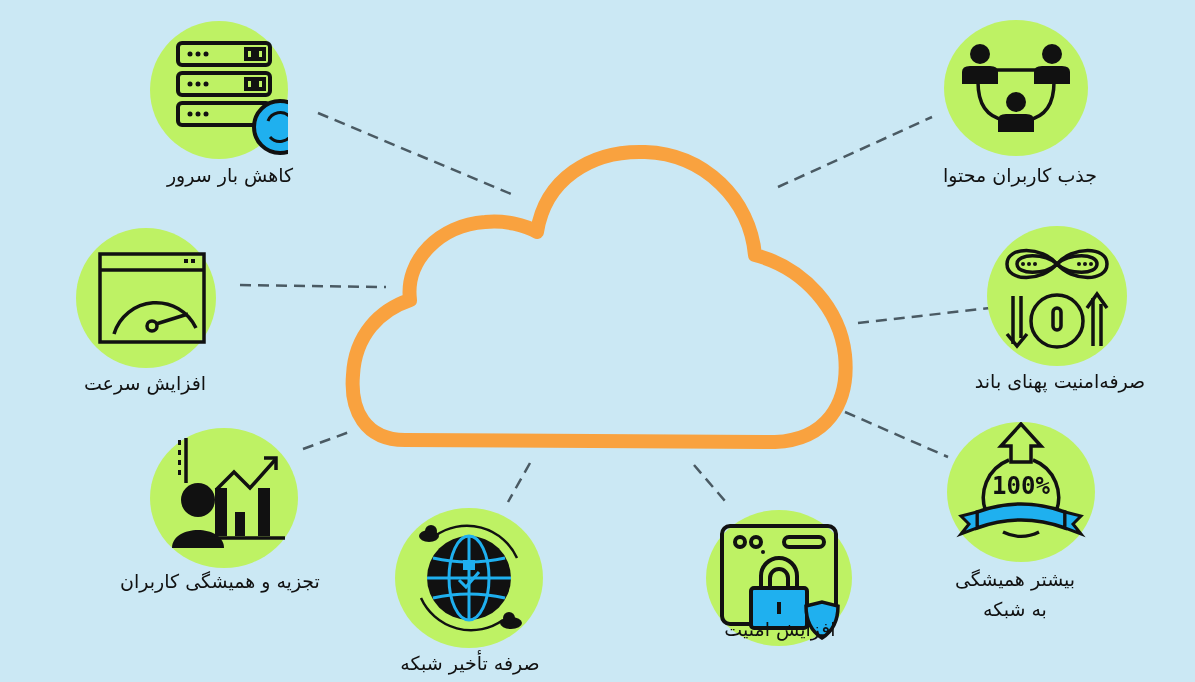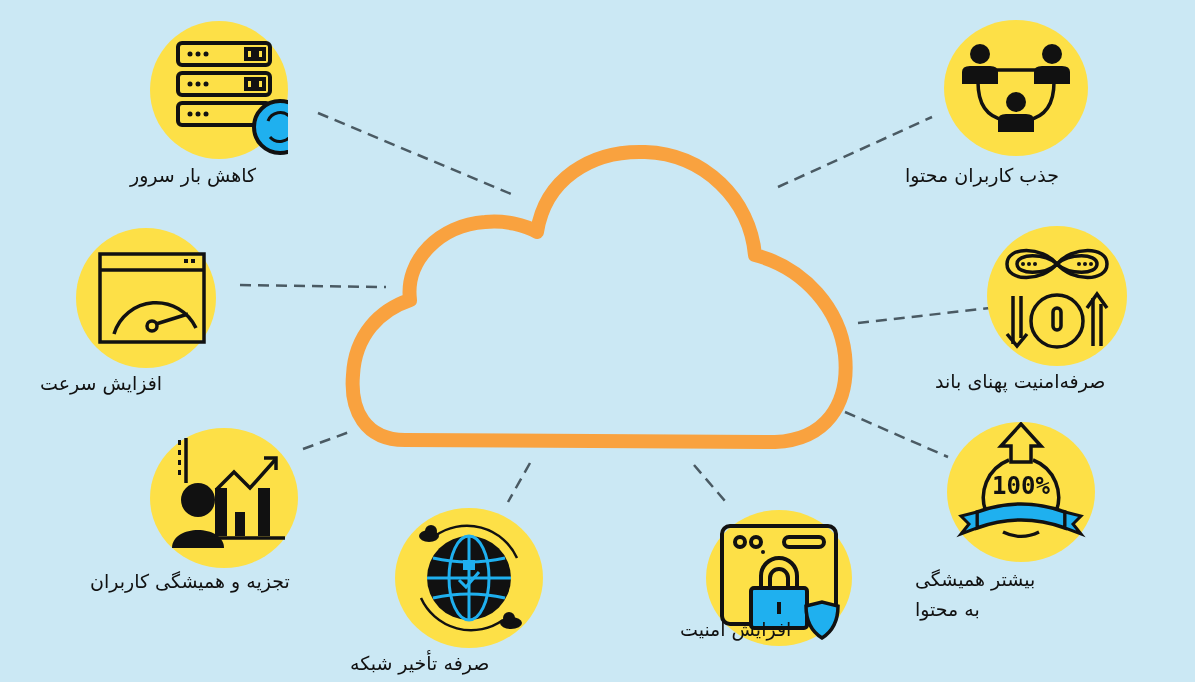--- a/index.html
+++ b/index.html
@@ -7,25 +7,25 @@
       width:1195px; height:682px; overflow:hidden;
       background:#cbe8f4;
       font-family:"DejaVu Sans", sans-serif;
       position:relative;
     }
     .canvas { position:absolute; left:0; top:0; width:1195px; height:682px; }
     .lines { position:absolute; left:0; top:0; }
     .node { position:absolute; }
     .circle {
       position:absolute; border-radius:50%;
-      background:#fde047;
+      background:#bef264;
     }
     .circle svg { position:absolute; left:0; top:0; width:100%; height:100%; }
     .label {
-      position:absolute; direction:rtl; text-align:left;
+      position:absolute; direction:rtl; text-align:center;
       font-size:19px; color:#111; white-space:nowrap; line-height:26px;
       font-family:"DejaVu Sans", sans-serif;
     }
     .cloud-wrap { position:absolute; left:345px; top:140px; width:520px; height:320px; }
     .cloud-title {
       position:absolute; left:0; top:130px; width:520px; text-align:center;
       font-family:"DejaVu Sans", sans-serif; font-size:54px; letter-spacing:8px;
       color:#111; font-weight:normal;
     }
   </style>
@@ -194,21 +194,21 @@
           <path d="M 56 110 A 40 40 0 0 0 92 110"></path>
           <polygon points="74,2 54,24 64,24 64,40 84,40 84,24 94,24"></polygon>
         </g>
         <text x="74" y="72" text-anchor="middle" font-family="DejaVu Sans Mono, monospace" font-size="24" font-weight="bold" fill="#111">100%</text>
         <path d="M 30 90 Q 74 74 118 90 L 118 106 Q 74 90 30 106 Z" fill="#1fb0ef" stroke="#111" stroke-width="3.5"></path>
         <polygon points="30,90 14,94 22,102 14,112 30,106" fill="#1fb0ef" stroke="#111" stroke-width="3"></polygon>
         <polygon points="118,90 134,94 126,102 134,112 118,106" fill="#1fb0ef" stroke="#111" stroke-width="3"></polygon>
       </svg>
     </div>
     <div class="label" style="left:915px;top:566px;width:200px;">بیشتر همیشگی</div>
-    <div class="label" style="left:915px;top:596px;width:200px;">به محتوا</div>
+    <div class="label" style="left:915px;top:596px;width:200px;">به شبکه</div>
   </div>
 
   <div class="node">
     <div class="circle" style="left:987px;top:226px;width:140px;height:140px;">
       <svg viewBox="0 0 140 140">
         <g fill="none" stroke="#111" stroke-width="3.5">
           <path d="M 70 38 C 55 20, 20 20, 20 38 C 20 56, 55 56, 70 38 C 85 20, 120 20, 120 38 C 120 56, 85 56, 70 38 Z"></path>
           <path d="M 70 38 C 58 27, 30 27, 30 38 C 30 49, 58 49, 70 38 C 82 27, 110 27, 110 38 C 110 49, 82 49, 70 38 Z"></path>
           <circle cx="70" cy="95" r="26"></circle>
           <rect x="66" y="82" width="8" height="22" rx="4"></rect>

